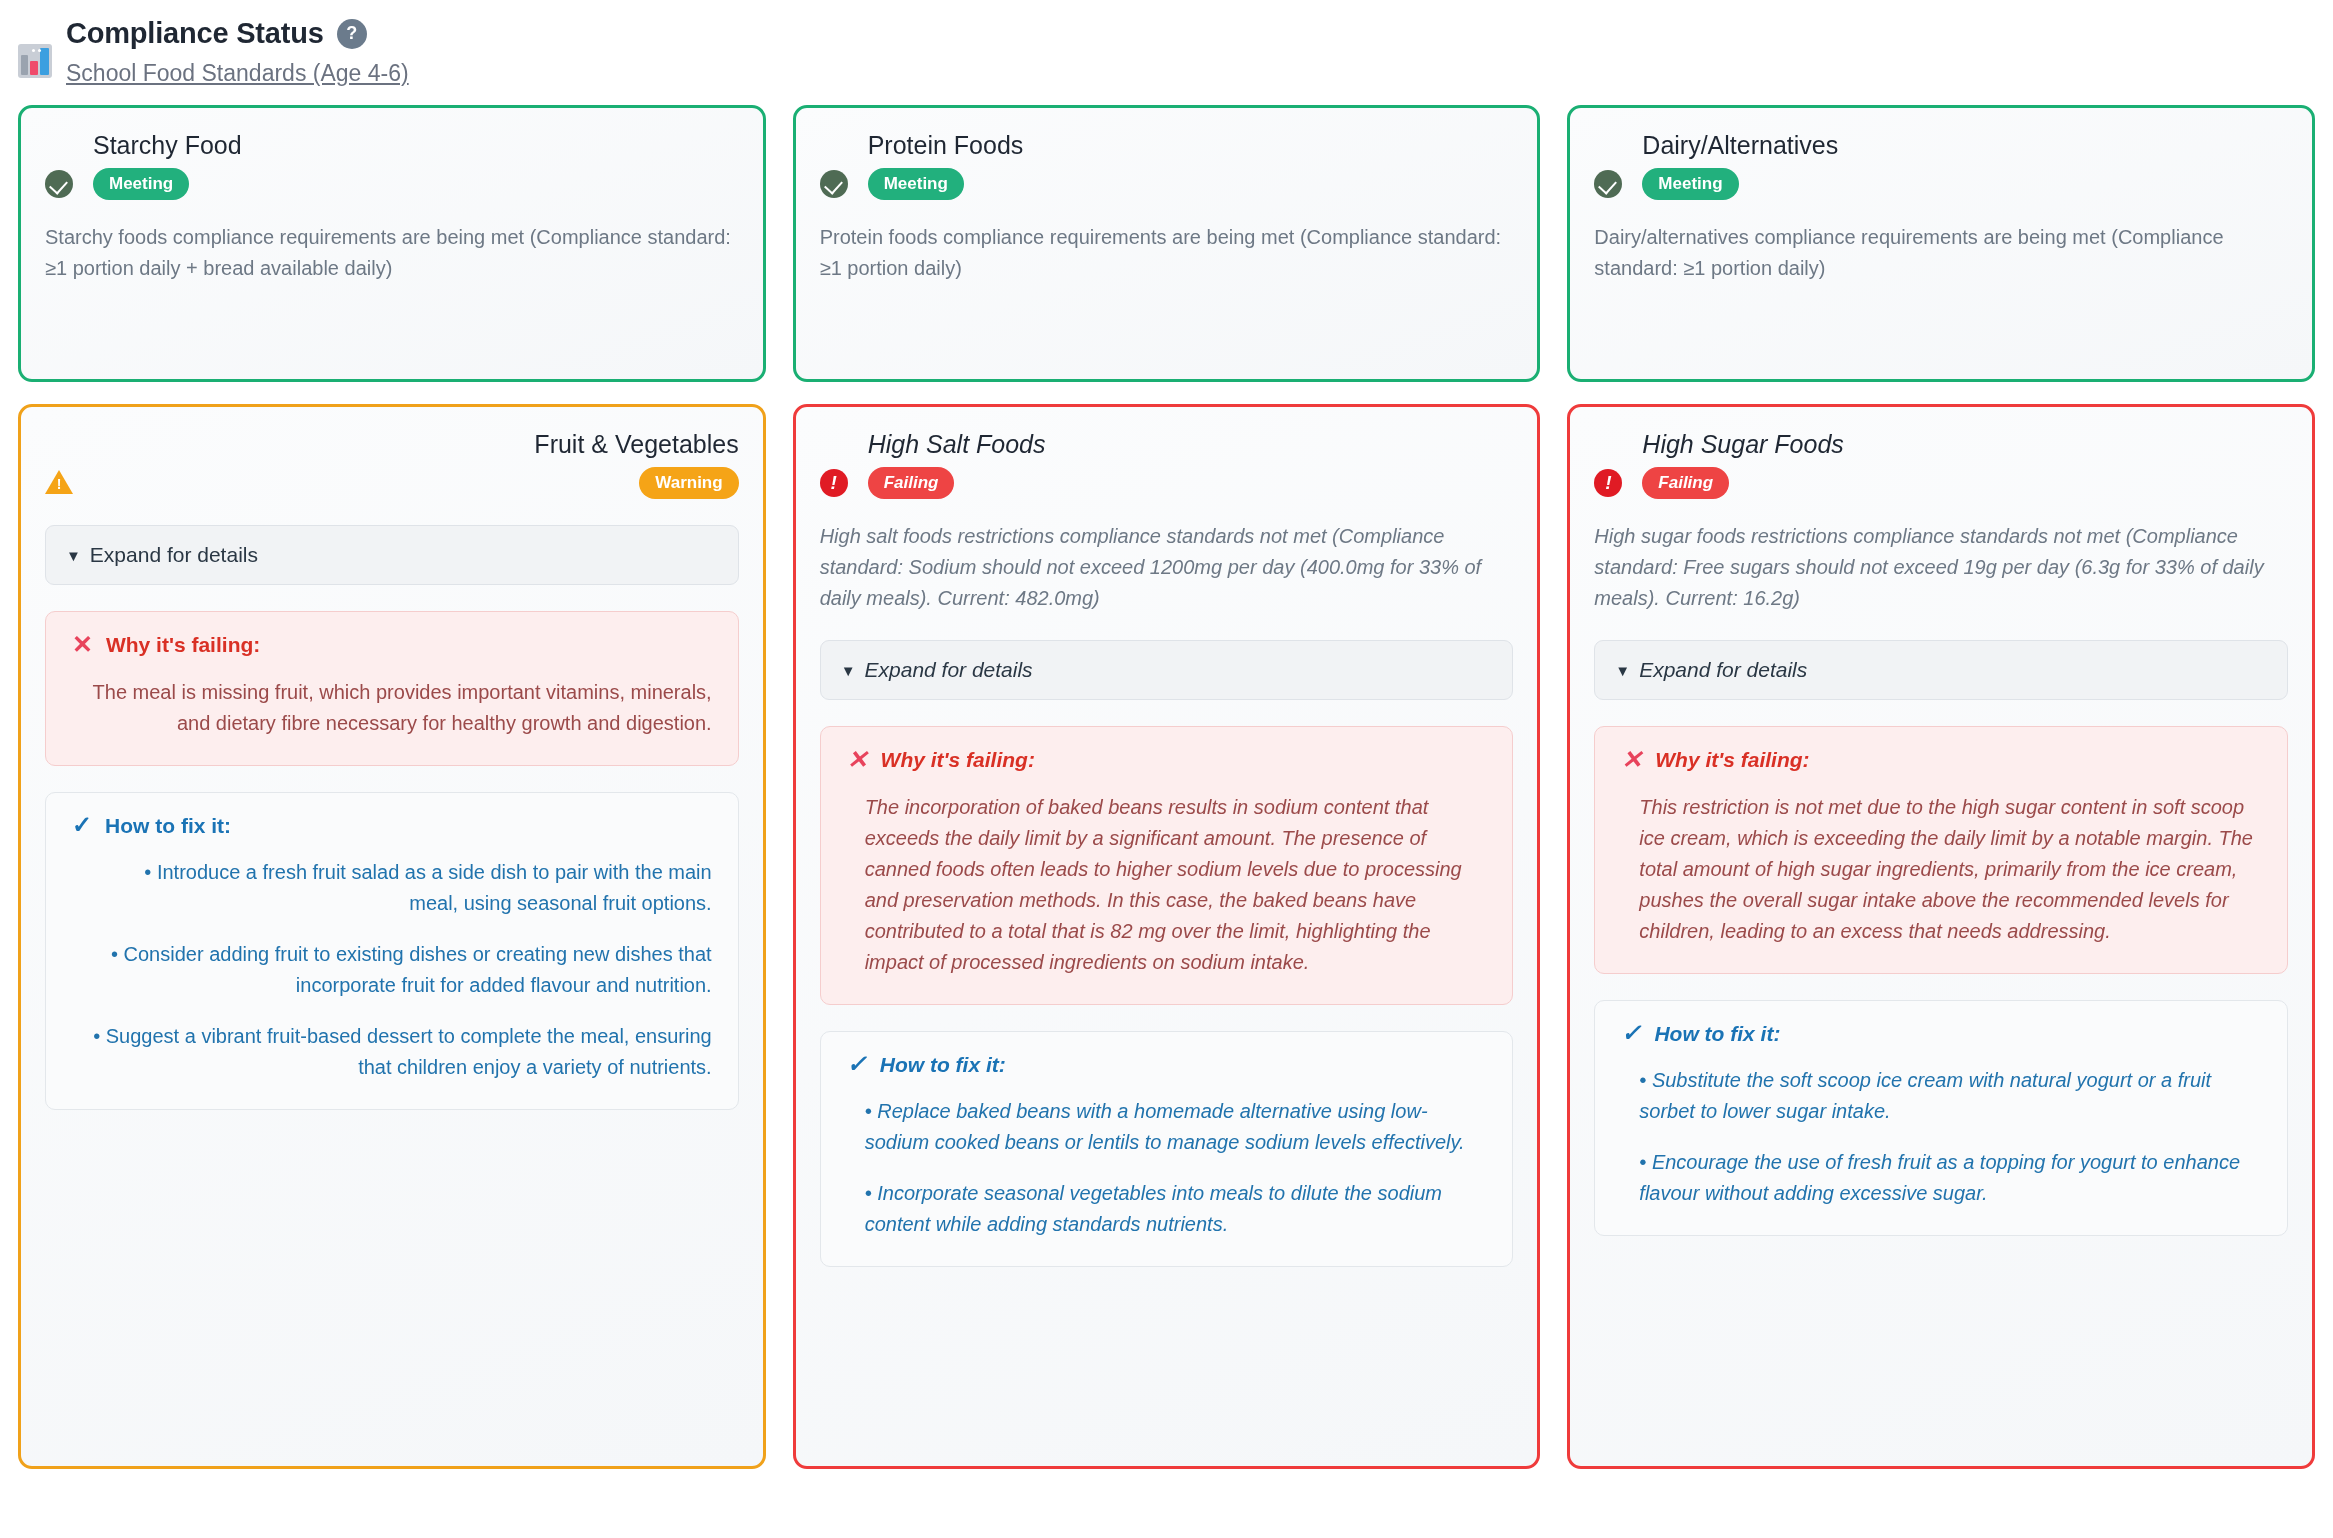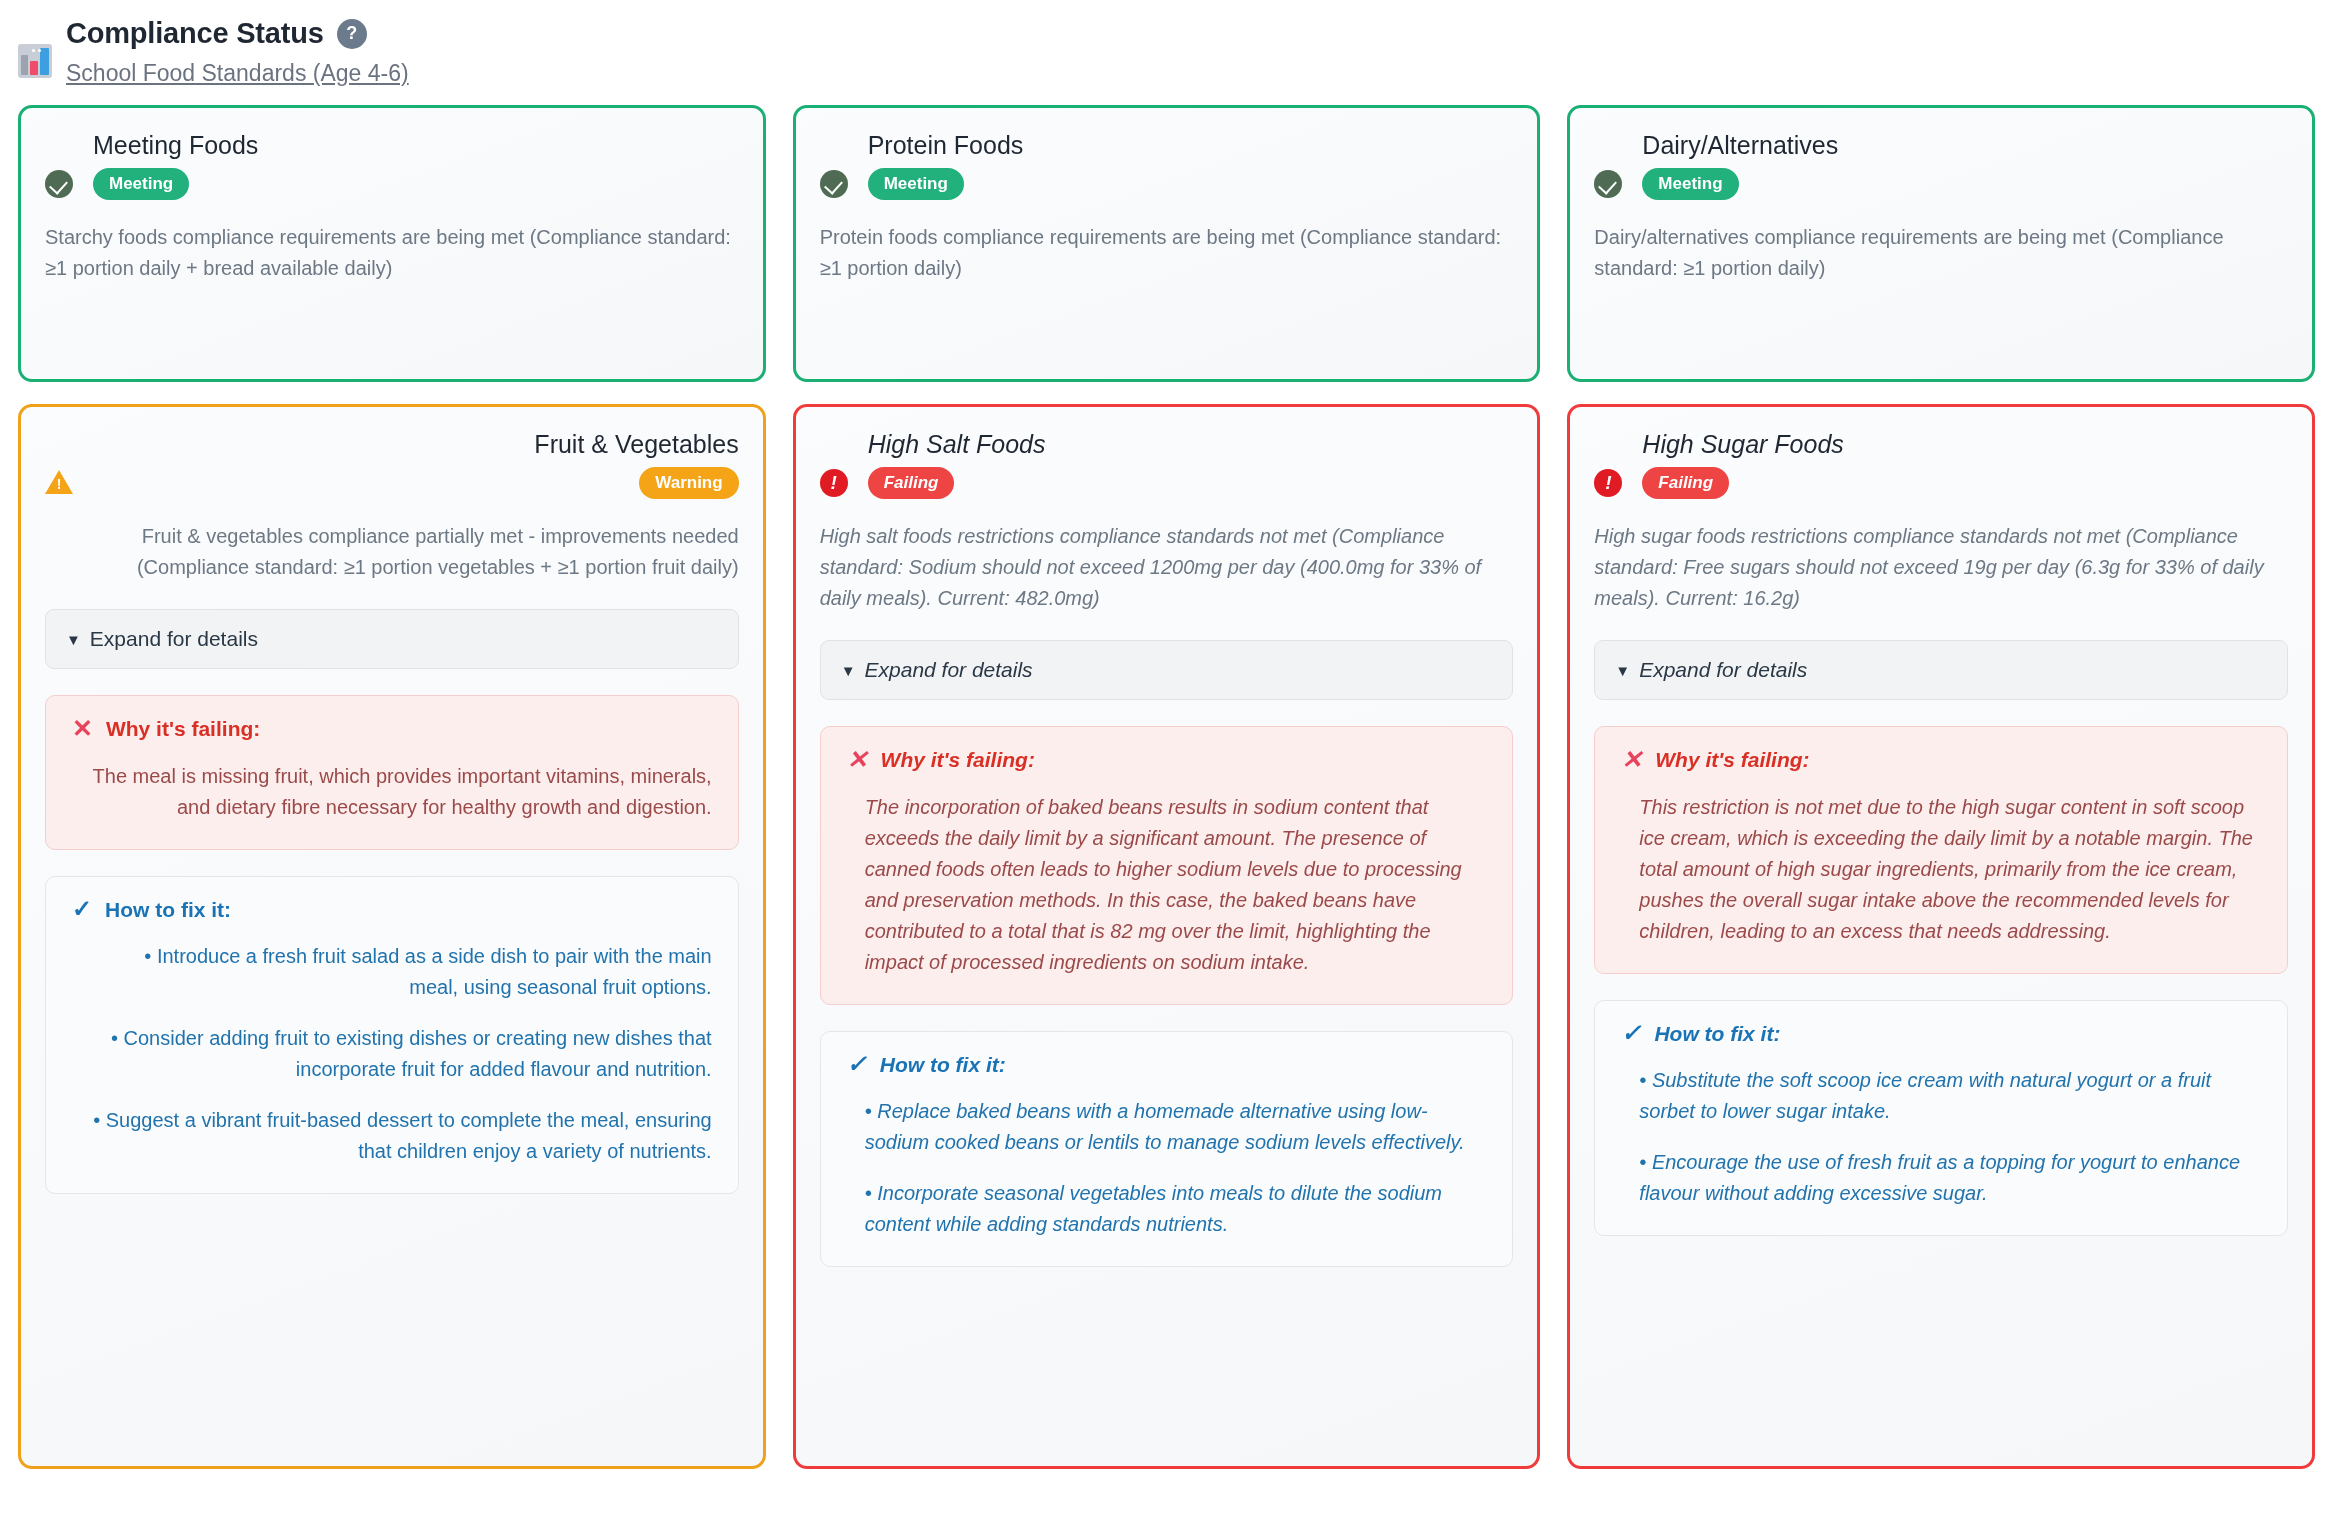--- a/index.html
+++ b/index.html
@@ -272,21 +272,21 @@
         <div class="help-badge">?</div>
       </div>
       <div class="page-subtitle">School Food Standards (Age 4-6)</div>
     </div>
   </div>
 
   <div class="grid">
 
     <div class="card row1 status-meeting">
       <div class="card-head">
-        <div class="card-title">Meeting Foods</div>
+        <div class="card-title">Starchy Food</div>
         <div class="status-icon ic-check"></div>
         <div class="badge-wrap">
           <span class="badge meeting">Meeting</span>
         </div>
       </div>
       <div class="card-desc">Starchy foods compliance requirements are being met (Compliance standard: ≥1 portion daily + bread available daily)</div>
     </div>
 
     <div class="card row1 status-meeting">
       <div class="card-head">
@@ -311,21 +311,20 @@
     </div>
 
     <div class="card row2 status-warning">
       <div class="card-head">
         <div class="card-title">Fruit &amp; Vegetables</div>
         <div class="status-icon ic-warn"></div>
         <div class="badge-wrap">
           <span class="badge warning">Warning</span>
         </div>
       </div>
-      <div class="card-desc">Fruit &amp; vegetables compliance partially met - improvements needed (Compliance standard: ≥1 portion vegetables + ≥1 portion fruit daily)</div>
 
       <div class="expander">
         <span class="caret">▼</span>
         <span>Expand for details</span>
       </div>
 
       <div class="box box-fail">
         <div class="box-head">
           <span class="x-icon">✕</span>
           <span>Why it's failing:</span>

